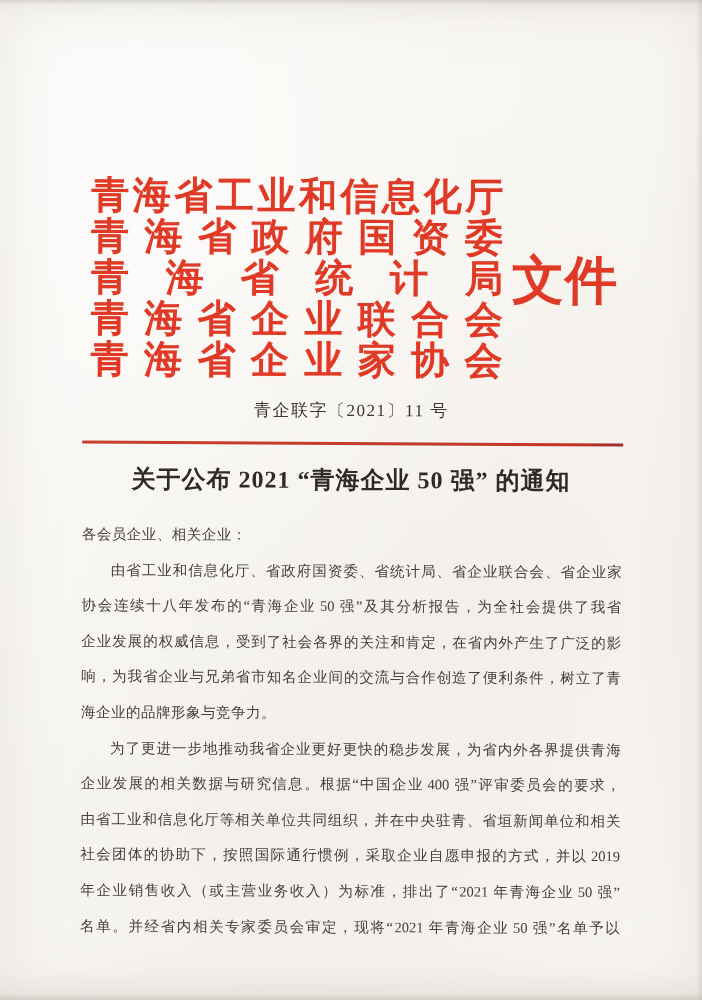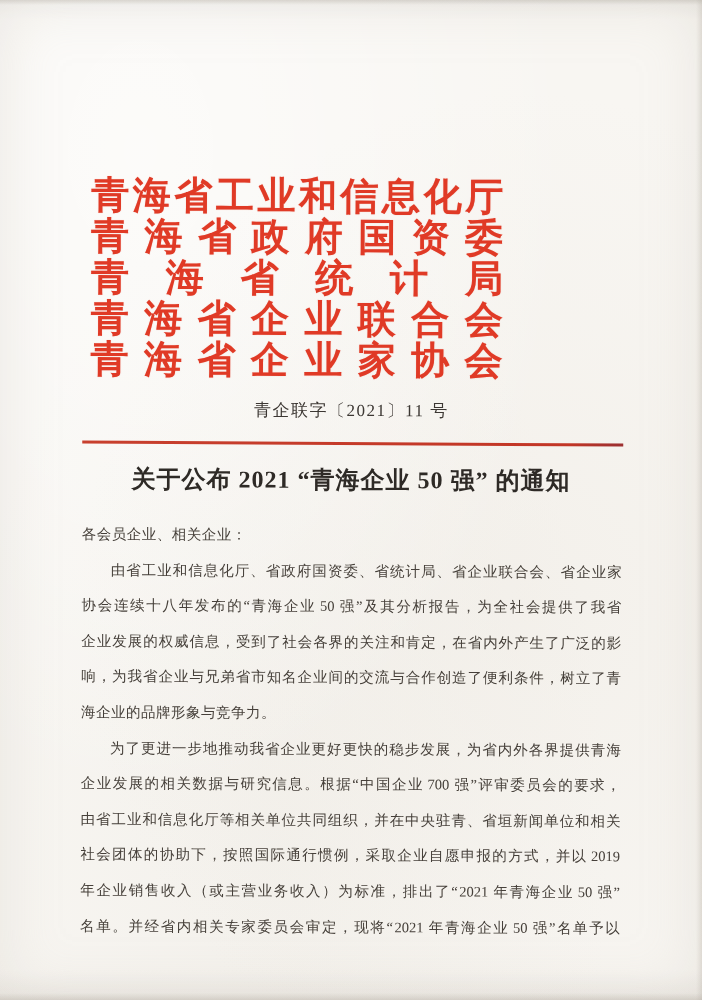--- a/index.html
+++ b/index.html
@@ -126,20 +126,21 @@
         <span>青</span>
         <span>海</span>
         <span>省</span>
         <span>企</span>
         <span>业</span>
         <span>家</span>
         <span>协</span>
         <span>会</span>
       </div>
   </div>
+  <div class="file-label">文件</div>
 
   <div class="doc-number">青企联字〔2021〕11 号</div>
 
   <div class="red-line"></div>
 
   <div class="doc-title">关于公布 2021 “青海企业 50 强” 的通知</div>
 
   <div class="body-text">
     <div class="b-line salutation">各会员企业、相关企业：</div>
     <div class="b-line jline indent">
@@ -339,21 +340,21 @@
         <span>信</span>
         <span>息</span>
         <span>。</span>
         <span>根</span>
         <span>据</span>
         <span>“</span>
         <span>中</span>
         <span>国</span>
         <span>企</span>
         <span>业</span>
-        <span> 700 </span>
+        <span> 400 </span>
         <span>强</span>
         <span>”</span>
         <span>评</span>
         <span>审</span>
         <span>委</span>
         <span>员</span>
         <span>会</span>
         <span>的</span>
         <span>要</span>
         <span>求</span>

